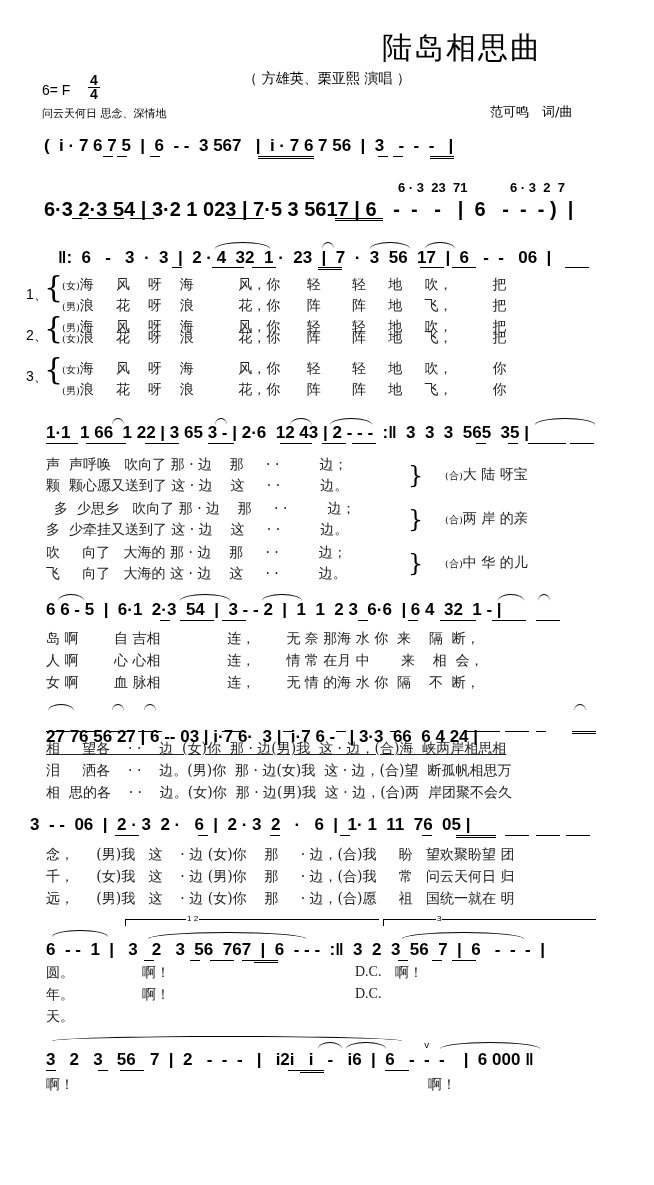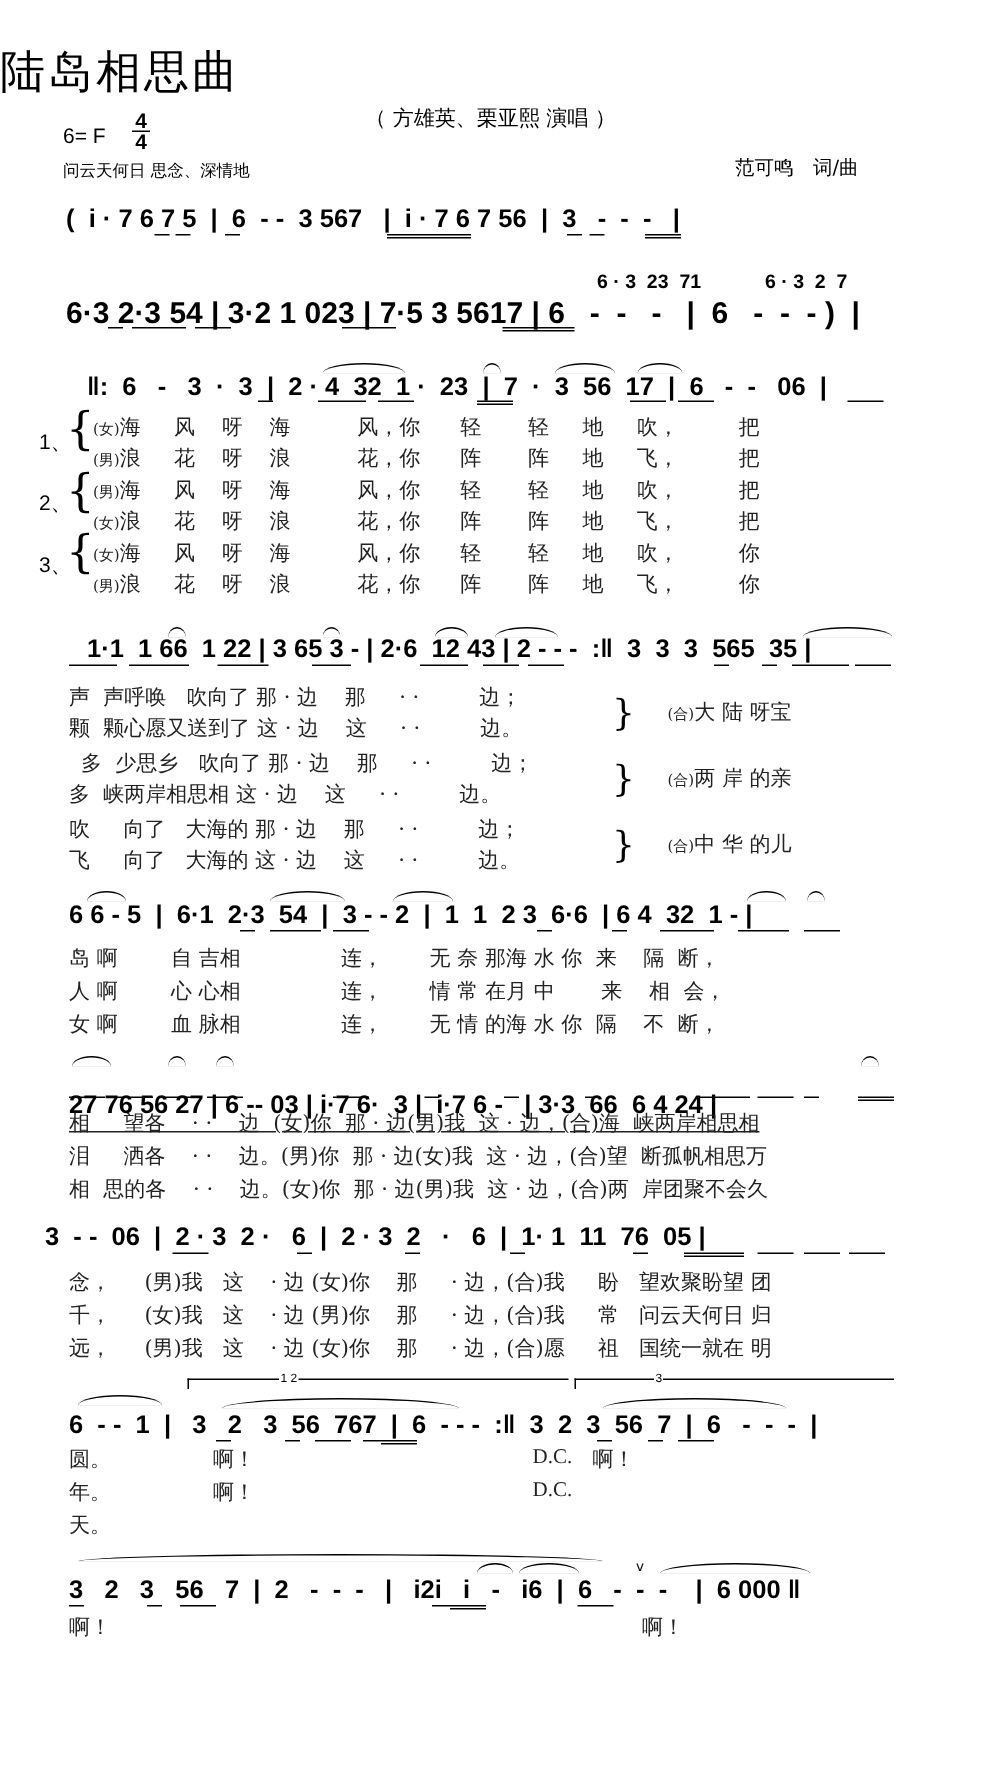--- a/index.html
+++ b/index.html
@@ -1,19 +1,19 @@
 <!DOCTYPE html>
 <html><head>
 <meta charset="utf-8">
 <style>
   html, body { margin: 0; padding: 0; background: #ffffff; }
   body { width: 654px; height: 1185px; position: relative; overflow: hidden;
          font-family: "DejaVu Sans", sans-serif; color: #000; }
   .abs { position: absolute; white-space: pre; }
-  .title { left: 0; width: 542px; top: 28px; text-align: left; font-size: 30px; letter-spacing: 2px; }
+  .title { left: 0; width: 542px; top: 28px; text-align: right; font-size: 30px; letter-spacing: 2px; }
   .subtitle { left: 0; width: 654px; top: 70px; text-align: center; font-size: 14px; }
   .key { left: 42px; top: 82px; font-size: 14px; font-family: "Liberation Sans", sans-serif; }
   .timesig { position: absolute; left: 88px; top: 74px; width: 12px; text-align: center;
              font-size: 14px; font-weight: bold; line-height: 13px; font-family: "Liberation Sans", sans-serif; }
   .timesig .bar { border-top: 1px solid #000; }
   .tempo { left: 42px; top: 106px; font-size: 11px; }
   .composer { left: 490px; top: 103px; font-size: 13px; }
   .notes { font-family: "Liberation Sans", sans-serif; font-weight: bold; font-size: 17px; }
   .small-notes { font-family: "Liberation Sans", sans-serif; font-weight: bold; font-size: 13px; }
   .lyr { font-family: "DejaVu Serif", serif; font-size: 14px; color: #222; }
@@ -76,51 +76,51 @@
   <div class="ul" style="left:565px; top:267px; width:24px;"></div>
 
   <div class="abs verse-num" style="left:26px; top:286px;">1、</div>
   <div class="abs brace" style="left:44px; top:272px;">{</div>
   <div class="abs lyr" style="left:62px; top:276px;"><span class="lyr-small">(女)</span><span>海     风    呀    海          风，你      轻       轻     地     吹，         把</span></div>
   <div class="abs lyr" style="left:62px; top:297px;"><span class="lyr-small">(男)</span><span>浪     花    呀    浪          花，你      阵       阵     地     飞，         把</span></div>
 
   <div class="abs verse-num" style="left:26px; top:327px;">2、</div>
   <div class="abs brace" style="left:44px; top:313px;">{</div>
   <div class="abs lyr" style="left:62px; top:318px;"><span class="lyr-small">(男)</span><span>海     风    呀    海          风，你      轻       轻     地     吹，         把</span></div>
-  <div class="abs lyr" style="left:62px; top:339px;"><span class="lyr-small">(女)</span><span>浪     花    呀    浪          花，你      阵       阵     地     飞，         把</span></div>
+  <div class="abs lyr" style="left:62px; top:329px;"><span class="lyr-small">(女)</span><span>浪     花    呀    浪          花，你      阵       阵     地     飞，         把</span></div>
 
   <div class="abs verse-num" style="left:26px; top:368px;">3、</div>
   <div class="abs brace" style="left:44px; top:354px;">{</div>
   <div class="abs lyr" style="left:62px; top:360px;"><span class="lyr-small">(女)</span><span>海     风    呀    海          风，你      轻       轻     地     吹，         你</span></div>
   <div class="abs lyr" style="left:62px; top:381px;"><span class="lyr-small">(男)</span><span>浪     花    呀    浪          花，你      阵       阵     地     飞，         你</span></div>
 </div>
 
 <div>
-  <div class="abs notes" style="left:58px; top:423px;text-align:right;">1·1  1 66  1 22 | 3 65 3 - | 2·6  12 43 | 2 - - -  :‖  3  3  3  565  35 |</div>
+  <div class="abs notes" style="left:46px; top:423px;text-align:right;">1·1  1 66  1 22 | 3 65 3 - | 2·6  12 43 | 2 - - -  :‖  3  3  3  565  35 |</div>
   <div class="slur" style="left:112px; top:418px; width:12px;"></div>
   <div class="slur" style="left:215px; top:418px; width:12px;"></div>
   <div class="slur" style="left:290px; top:418px; width:22px;"></div>
   <div class="slur" style="left:330px; top:418px; width:42px;"></div>
   <div class="slur" style="left:535px; top:418px; width:60px;"></div>
   <div class="ul" style="left:46px; top:443px; width:32px;"></div>
   <div class="ul" style="left:86px; top:443px; width:40px;"></div>
   <div class="ul" style="left:145px; top:443px; width:34px;"></div>
   <div class="ul" style="left:208px; top:443px; width:26px;"></div>
   <div class="ul" style="left:280px; top:443px; width:32px;"></div>
   <div class="ul" style="left:322px; top:443px; width:24px;"></div>
   <div class="ul" style="left:352px; top:443px; width:24px;"></div>
   <div class="ul" style="left:476px; top:443px; width:10px;"></div>
   <div class="ul" style="left:508px; top:443px; width:10px;"></div>
   <div class="ul" style="left:528px; top:443px; width:38px;"></div>
   <div class="ul" style="left:570px; top:443px; width:24px;"></div>
 
   <div class="abs lyr" style="left:46px; top:456px;">声  声呼唤   吹向了 那 · 边    那     · ·         边；</div>
   <div class="abs lyr" style="left:46px; top:477px;">颗  颗心愿又送到了 这 · 边    这     · ·         边。</div>
   <div class="abs lyr" style="left:54px; top:500px;">多  少思乡   吹向了 那 · 边    那     · ·         边；</div>
-  <div class="abs lyr" style="left:46px; top:521px;">多  峡两岸相思相 这 · 边    这     · ·         边。</div>
+  <div class="abs lyr" style="left:46px; top:521px;">多  少牵挂又送到了 这 · 边    这     · ·         边。</div>
   <div class="abs lyr" style="left:46px; top:544px;">吹     向了   大海的 那 · 边    那     · ·         边；</div>
   <div class="abs lyr" style="left:46px; top:565px;">飞     向了   大海的 这 · 边    这     · ·         边。</div>
   <div class="abs brace" style="left:408px; top:460px; font-size:24px;">}</div>
   <div class="abs brace" style="left:408px; top:504px; font-size:24px;">}</div>
   <div class="abs brace" style="left:408px; top:548px; font-size:24px;">}</div>
   <div class="abs lyr" style="left:445px; top:466px;"><span class="lyr-small">(合)</span><span>大 陆 呀宝</span></div>
   <div class="abs lyr" style="left:445px; top:510px;"><span class="lyr-small">(合)</span><span>两 岸 的亲</span></div>
   <div class="abs lyr" style="left:445px; top:554px;"><span class="lyr-small">(合)</span><span>中 华 的儿</span></div>
 </div>
 

